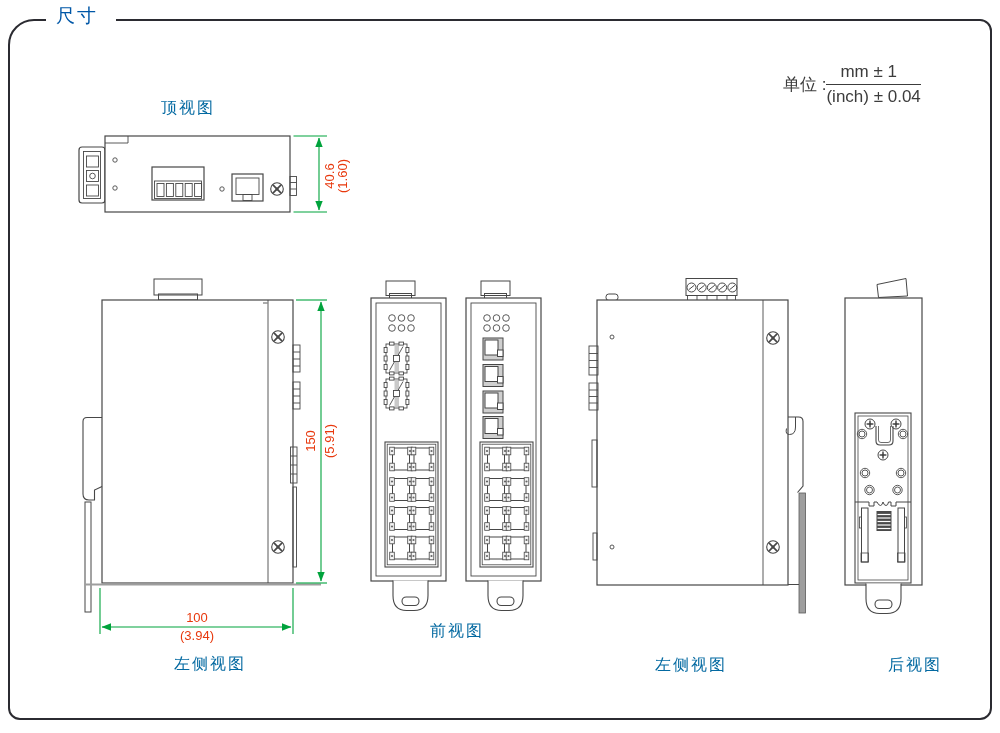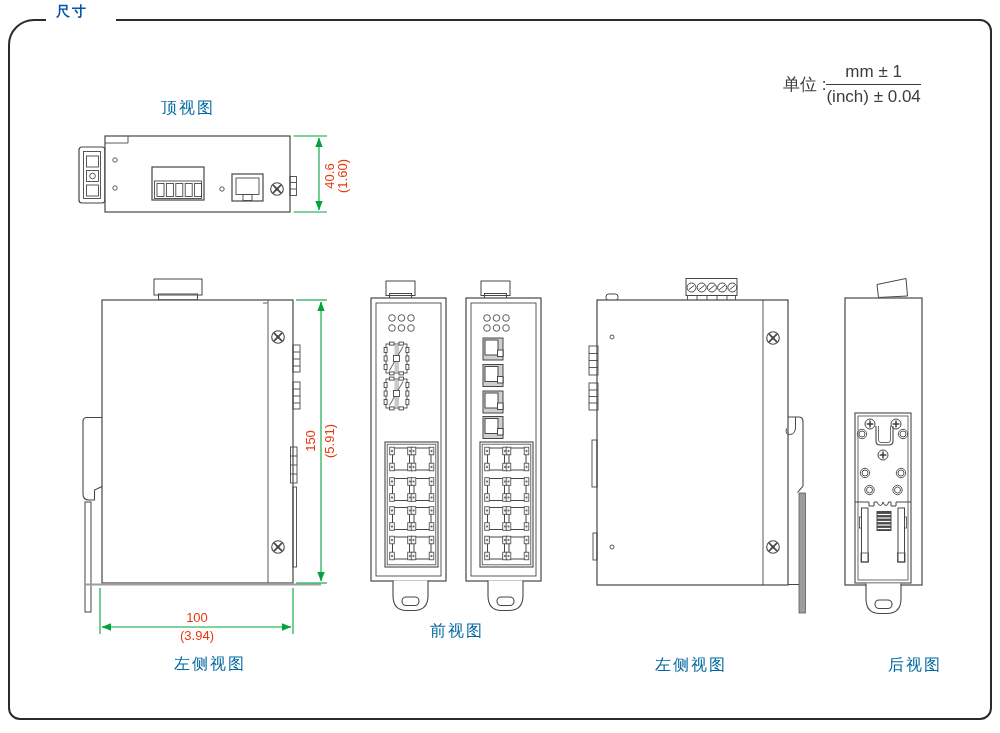--- a/index.html
+++ b/index.html
@@ -1,23 +1,23 @@
 <!DOCTYPE html>
 <html><head>
 <meta charset="utf-8">
 <style>
   html,body{margin:0;padding:0;background:#fff;}
   body{width:1000px;height:733px;position:relative;font-family:"Liberation Sans",sans-serif;overflow:hidden;}
   .frame{position:absolute;left:8px;top:19px;width:984px;height:701px;border:2px solid #2b2b31;
          border-radius:26px 12px 12px 12px;box-sizing:border-box;}
   .title-mask{position:absolute;left:46px;top:12px;width:70px;height:16px;background:#fff;}
-  .page-title{position:absolute;left:56px;top:3px;font-size:14px;font-weight:bold;color:#0057a7;letter-spacing:2px;}
+  .page-title{position:absolute;left:56px;top:3px;font-size:19px;font-weight:normal;color:#0057a7;letter-spacing:2px;}
   .unit{position:absolute;left:783px;top:62px;display:flex;align-items:center;gap:0;color:#3c3c3c;}
   .unit-label{font-size:17px;}
-  .frac{text-align:center;font-size:17px;line-height:1.2;}
+  .frac{font-size:17px;line-height:1.2;}
   .frac .num{padding:0 14px 2px;border-bottom:1.5px solid #3c3c3c;}
   .frac .den{padding-top:2px;}
   .viewlabel{position:absolute;transform:translateX(-50%);font-size:16px;color:#0369a1;letter-spacing:2px;white-space:nowrap;}
   svg.drawing{position:absolute;left:0;top:0;}
   .dimtext{font-size:13px;fill:#e8380d;}
 </style>
 </head>
 <body>
 
 <div class="frame"></div>

